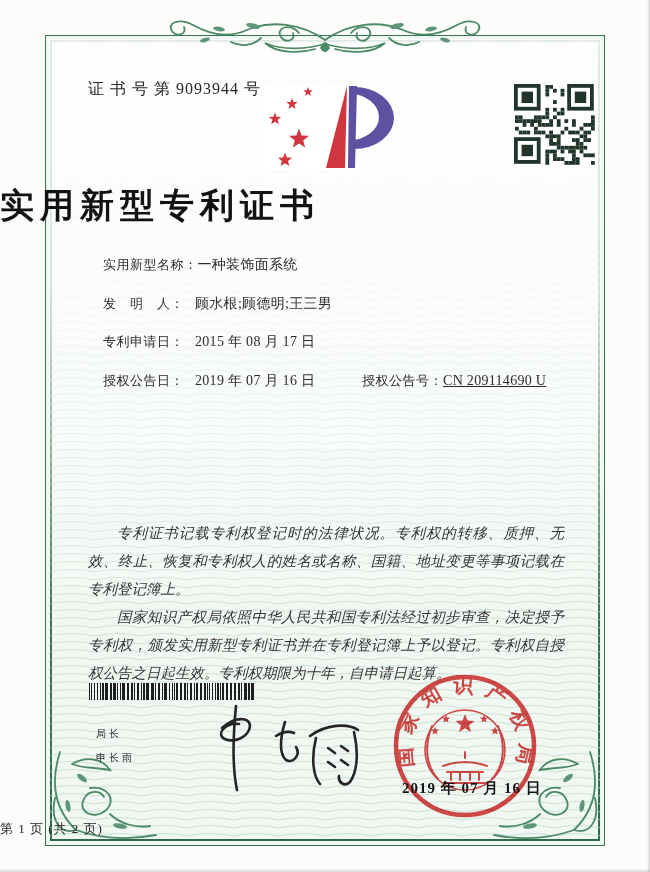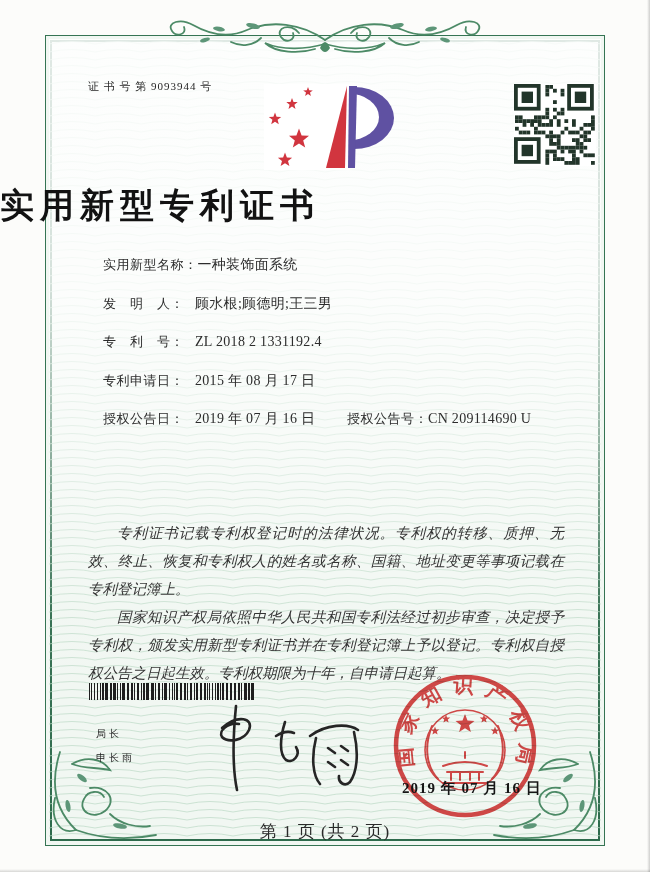--- a/index.html
+++ b/index.html
@@ -18,48 +18,48 @@
   .frame-inner{position:absolute; left:50px; top:40px; width:550px; height:801px;
     border:2.5px solid #2e6b4c; box-sizing:border-box;}
   .waves{position:absolute; left:49px; top:39px; z-index:1;}
   .wave-fade{position:absolute; left:49px; top:39px; width:552px; height:803px; z-index:2;
     background:linear-gradient(180deg, rgba(255,255,255,0.85) 0%, rgba(255,255,255,0.8) 30%,
                rgba(255,255,255,0.45) 52%, rgba(255,255,255,0.05) 72%, rgba(255,255,255,0) 100%);}
   .orn{position:absolute; z-index:4;}
   .orn.flip{transform:scaleX(-1);}
 
   
-  .cert-no{position:absolute; left:88px; top:79px; z-index:5; font-size:11px; letter-spacing:1px; color:#262626;}
+  .cert-no{position:absolute; left:88px; top:79px; z-index:5; font-size:16px; letter-spacing:1px; color:#262626;}
   .logo{position:absolute; left:264px; top:84px; width:134px; height:86px; z-index:5;}
   .qr{position:absolute; left:514px; top:84px; z-index:5;}
   .title{position:absolute; left:0; top:183px; width:650px; z-index:5;
     font-size:34px; font-weight:bold; letter-spacing:6px; color:#121212; margin:0;}
 
   
   .fields{position:absolute; left:88px; top:256px; width:476px; z-index:5;margin-left:15px;}
   .field-row{height:38.5px; font-size:14px; color:#2c2c2c; white-space:nowrap; position:relative;}
   .f-label{display:inline-block; min-width:92px; font-size:13px; letter-spacing:0.5px;}
   .f-value{font-size:14px; letter-spacing:0.3px;}
-  .pair2{position:absolute; left:244px; top:0;}
+  .pair2{position:absolute; left:259px; top:0;text-decoration:underline;}
 
   
   .body-text{position:absolute; left:88px; top:519px; width:476px; z-index:5;
     font-size:14.5px; line-height:28px; color:#343434; font-style:italic;}
   .body-text p{margin:0; text-indent:2em; text-align:justify;}
 
   
   .barcode{position:absolute; left:88px; top:683px; z-index:5;}
   .signer{position:absolute; left:96px; top:727px; z-index:5; font-size:10px; letter-spacing:3px; color:#222;}
   .signer div{margin-bottom:10px;}
   .signature{position:absolute; left:188px; top:696px; z-index:6;}
   .seal{position:absolute; left:385px; top:666px; z-index:5; mix-blend-mode:multiply; opacity:0.93;}
   .seal-date{position:absolute; left:402px; top:779px; z-index:7; font-size:15px; font-weight:bold;
     letter-spacing:1px; color:#161616;}
-  .footer{position:absolute; left:0; top:820px; width:650px; text-align:center; z-index:5;
-    font-size:17px; color:#2a2a2a; letter-spacing:1px;}
+  .footer{position:absolute; left:0; top:820px; width:650px; text-align:left; z-index:5;
+    font-size:13px; color:#2a2a2a; letter-spacing:1px;}
 </style>
 </head>
 <body>
 
 <div class="page">
 
   <svg class="waves" width="552" height="803">
     <path id="wavePath" fill="none" stroke="#bcd9c6" stroke-width="0.8" opacity="0.9" d="M0 5 q23 -5 46 0 q23 -5 46 0 q23 -5 46 0 q23 -5 46 0 q23 -5 46 0 q23 -5 46 0 q23 -5 46 0 q23 -5 46 0 q23 -5 46 0 q23 -5 46 0 q23 -5 46 0 q23 -5 46 0M0 13 q23 -5 46 0 q23 -5 46 0 q23 -5 46 0 q23 -5 46 0 q23 -5 46 0 q23 -5 46 0 q23 -5 46 0 q23 -5 46 0 q23 -5 46 0 q23 -5 46 0 q23 -5 46 0 q23 -5 46 0M0 21 q23 -5 46 0 q23 -5 46 0 q23 -5 46 0 q23 -5 46 0 q23 -5 46 0 q23 -5 46 0 q23 -5 46 0 q23 -5 46 0 q23 -5 46 0 q23 -5 46 0 q23 -5 46 0 q23 -5 46 0M0 29 q23 -5 46 0 q23 -5 46 0 q23 -5 46 0 q23 -5 46 0 q23 -5 46 0 q23 -5 46 0 q23 -5 46 0 q23 -5 46 0 q23 -5 46 0 q23 -5 46 0 q23 -5 46 0 q23 -5 46 0M0 37 q23 -5 46 0 q23 -5 46 0 q23 -5 46 0 q23 -5 46 0 q23 -5 46 0 q23 -5 46 0 q23 -5 46 0 q23 -5 46 0 q23 -5 46 0 q23 -5 46 0 q23 -5 46 0 q23 -5 46 0M0 45 q23 -5 46 0 q23 -5 46 0 q23 -5 46 0 q23 -5 46 0 q23 -5 46 0 q23 -5 46 0 q23 -5 46 0 q23 -5 46 0 q23 -5 46 0 q23 -5 46 0 q23 -5 46 0 q23 -5 46 0M0 53 q23 -5 46 0 q23 -5 46 0 q23 -5 46 0 q23 -5 46 0 q23 -5 46 0 q23 -5 46 0 q23 -5 46 0 q23 -5 46 0 q23 -5 46 0 q23 -5 46 0 q23 -5 46 0 q23 -5 46 0M0 61 q23 -5 46 0 q23 -5 46 0 q23 -5 46 0 q23 -5 46 0 q23 -5 46 0 q23 -5 46 0 q23 -5 46 0 q23 -5 46 0 q23 -5 46 0 q23 -5 46 0 q23 -5 46 0 q23 -5 46 0M0 69 q23 -5 46 0 q23 -5 46 0 q23 -5 46 0 q23 -5 46 0 q23 -5 46 0 q23 -5 46 0 q23 -5 46 0 q23 -5 46 0 q23 -5 46 0 q23 -5 46 0 q23 -5 46 0 q23 -5 46 0M0 77 q23 -5 46 0 q23 -5 46 0 q23 -5 46 0 q23 -5 46 0 q23 -5 46 0 q23 -5 46 0 q23 -5 46 0 q23 -5 46 0 q23 -5 46 0 q23 -5 46 0 q23 -5 46 0 q23 -5 46 0M0 85 q23 -5 46 0 q23 -5 46 0 q23 -5 46 0 q23 -5 46 0 q23 -5 46 0 q23 -5 46 0 q23 -5 46 0 q23 -5 46 0 q23 -5 46 0 q23 -5 46 0 q23 -5 46 0 q23 -5 46 0M0 93 q23 -5 46 0 q23 -5 46 0 q23 -5 46 0 q23 -5 46 0 q23 -5 46 0 q23 -5 46 0 q23 -5 46 0 q23 -5 46 0 q23 -5 46 0 q23 -5 46 0 q23 -5 46 0 q23 -5 46 0M0 101 q23 -5 46 0 q23 -5 46 0 q23 -5 46 0 q23 -5 46 0 q23 -5 46 0 q23 -5 46 0 q23 -5 46 0 q23 -5 46 0 q23 -5 46 0 q23 -5 46 0 q23 -5 46 0 q23 -5 46 0M0 109 q23 -5 46 0 q23 -5 46 0 q23 -5 46 0 q23 -5 46 0 q23 -5 46 0 q23 -5 46 0 q23 -5 46 0 q23 -5 46 0 q23 -5 46 0 q23 -5 46 0 q23 -5 46 0 q23 -5 46 0M0 117 q23 -5 46 0 q23 -5 46 0 q23 -5 46 0 q23 -5 46 0 q23 -5 46 0 q23 -5 46 0 q23 -5 46 0 q23 -5 46 0 q23 -5 46 0 q23 -5 46 0 q23 -5 46 0 q23 -5 46 0M0 125 q23 -5 46 0 q23 -5 46 0 q23 -5 46 0 q23 -5 46 0 q23 -5 46 0 q23 -5 46 0 q23 -5 46 0 q23 -5 46 0 q23 -5 46 0 q23 -5 46 0 q23 -5 46 0 q23 -5 46 0M0 133 q23 -5 46 0 q23 -5 46 0 q23 -5 46 0 q23 -5 46 0 q23 -5 46 0 q23 -5 46 0 q23 -5 46 0 q23 -5 46 0 q23 -5 46 0 q23 -5 46 0 q23 -5 46 0 q23 -5 46 0M0 141 q23 -5 46 0 q23 -5 46 0 q23 -5 46 0 q23 -5 46 0 q23 -5 46 0 q23 -5 46 0 q23 -5 46 0 q23 -5 46 0 q23 -5 46 0 q23 -5 46 0 q23 -5 46 0 q23 -5 46 0M0 149 q23 -5 46 0 q23 -5 46 0 q23 -5 46 0 q23 -5 46 0 q23 -5 46 0 q23 -5 46 0 q23 -5 46 0 q23 -5 46 0 q23 -5 46 0 q23 -5 46 0 q23 -5 46 0 q23 -5 46 0M0 157 q23 -5 46 0 q23 -5 46 0 q23 -5 46 0 q23 -5 46 0 q23 -5 46 0 q23 -5 46 0 q23 -5 46 0 q23 -5 46 0 q23 -5 46 0 q23 -5 46 0 q23 -5 46 0 q23 -5 46 0M0 165 q23 -5 46 0 q23 -5 46 0 q23 -5 46 0 q23 -5 46 0 q23 -5 46 0 q23 -5 46 0 q23 -5 46 0 q23 -5 46 0 q23 -5 46 0 q23 -5 46 0 q23 -5 46 0 q23 -5 46 0M0 173 q23 -5 46 0 q23 -5 46 0 q23 -5 46 0 q23 -5 46 0 q23 -5 46 0 q23 -5 46 0 q23 -5 46 0 q23 -5 46 0 q23 -5 46 0 q23 -5 46 0 q23 -5 46 0 q23 -5 46 0M0 181 q23 -5 46 0 q23 -5 46 0 q23 -5 46 0 q23 -5 46 0 q23 -5 46 0 q23 -5 46 0 q23 -5 46 0 q23 -5 46 0 q23 -5 46 0 q23 -5 46 0 q23 -5 46 0 q23 -5 46 0M0 189 q23 -5 46 0 q23 -5 46 0 q23 -5 46 0 q23 -5 46 0 q23 -5 46 0 q23 -5 46 0 q23 -5 46 0 q23 -5 46 0 q23 -5 46 0 q23 -5 46 0 q23 -5 46 0 q23 -5 46 0M0 197 q23 -5 46 0 q23 -5 46 0 q23 -5 46 0 q23 -5 46 0 q23 -5 46 0 q23 -5 46 0 q23 -5 46 0 q23 -5 46 0 q23 -5 46 0 q23 -5 46 0 q23 -5 46 0 q23 -5 46 0M0 205 q23 -5 46 0 q23 -5 46 0 q23 -5 46 0 q23 -5 46 0 q23 -5 46 0 q23 -5 46 0 q23 -5 46 0 q23 -5 46 0 q23 -5 46 0 q23 -5 46 0 q23 -5 46 0 q23 -5 46 0M0 213 q23 -5 46 0 q23 -5 46 0 q23 -5 46 0 q23 -5 46 0 q23 -5 46 0 q23 -5 46 0 q23 -5 46 0 q23 -5 46 0 q23 -5 46 0 q23 -5 46 0 q23 -5 46 0 q23 -5 46 0M0 221 q23 -5 46 0 q23 -5 46 0 q23 -5 46 0 q23 -5 46 0 q23 -5 46 0 q23 -5 46 0 q23 -5 46 0 q23 -5 46 0 q23 -5 46 0 q23 -5 46 0 q23 -5 46 0 q23 -5 46 0M0 229 q23 -5 46 0 q23 -5 46 0 q23 -5 46 0 q23 -5 46 0 q23 -5 46 0 q23 -5 46 0 q23 -5 46 0 q23 -5 46 0 q23 -5 46 0 q23 -5 46 0 q23 -5 46 0 q23 -5 46 0M0 237 q23 -5 46 0 q23 -5 46 0 q23 -5 46 0 q23 -5 46 0 q23 -5 46 0 q23 -5 46 0 q23 -5 46 0 q23 -5 46 0 q23 -5 46 0 q23 -5 46 0 q23 -5 46 0 q23 -5 46 0M0 245 q23 -5 46 0 q23 -5 46 0 q23 -5 46 0 q23 -5 46 0 q23 -5 46 0 q23 -5 46 0 q23 -5 46 0 q23 -5 46 0 q23 -5 46 0 q23 -5 46 0 q23 -5 46 0 q23 -5 46 0M0 253 q23 -5 46 0 q23 -5 46 0 q23 -5 46 0 q23 -5 46 0 q23 -5 46 0 q23 -5 46 0 q23 -5 46 0 q23 -5 46 0 q23 -5 46 0 q23 -5 46 0 q23 -5 46 0 q23 -5 46 0M0 261 q23 -5 46 0 q23 -5 46 0 q23 -5 46 0 q23 -5 46 0 q23 -5 46 0 q23 -5 46 0 q23 -5 46 0 q23 -5 46 0 q23 -5 46 0 q23 -5 46 0 q23 -5 46 0 q23 -5 46 0M0 269 q23 -5 46 0 q23 -5 46 0 q23 -5 46 0 q23 -5 46 0 q23 -5 46 0 q23 -5 46 0 q23 -5 46 0 q23 -5 46 0 q23 -5 46 0 q23 -5 46 0 q23 -5 46 0 q23 -5 46 0M0 277 q23 -5 46 0 q23 -5 46 0 q23 -5 46 0 q23 -5 46 0 q23 -5 46 0 q23 -5 46 0 q23 -5 46 0 q23 -5 46 0 q23 -5 46 0 q23 -5 46 0 q23 -5 46 0 q23 -5 46 0M0 285 q23 -5 46 0 q23 -5 46 0 q23 -5 46 0 q23 -5 46 0 q23 -5 46 0 q23 -5 46 0 q23 -5 46 0 q23 -5 46 0 q23 -5 46 0 q23 -5 46 0 q23 -5 46 0 q23 -5 46 0M0 293 q23 -5 46 0 q23 -5 46 0 q23 -5 46 0 q23 -5 46 0 q23 -5 46 0 q23 -5 46 0 q23 -5 46 0 q23 -5 46 0 q23 -5 46 0 q23 -5 46 0 q23 -5 46 0 q23 -5 46 0M0 301 q23 -5 46 0 q23 -5 46 0 q23 -5 46 0 q23 -5 46 0 q23 -5 46 0 q23 -5 46 0 q23 -5 46 0 q23 -5 46 0 q23 -5 46 0 q23 -5 46 0 q23 -5 46 0 q23 -5 46 0M0 309 q23 -5 46 0 q23 -5 46 0 q23 -5 46 0 q23 -5 46 0 q23 -5 46 0 q23 -5 46 0 q23 -5 46 0 q23 -5 46 0 q23 -5 46 0 q23 -5 46 0 q23 -5 46 0 q23 -5 46 0M0 317 q23 -5 46 0 q23 -5 46 0 q23 -5 46 0 q23 -5 46 0 q23 -5 46 0 q23 -5 46 0 q23 -5 46 0 q23 -5 46 0 q23 -5 46 0 q23 -5 46 0 q23 -5 46 0 q23 -5 46 0M0 325 q23 -5 46 0 q23 -5 46 0 q23 -5 46 0 q23 -5 46 0 q23 -5 46 0 q23 -5 46 0 q23 -5 46 0 q23 -5 46 0 q23 -5 46 0 q23 -5 46 0 q23 -5 46 0 q23 -5 46 0M0 333 q23 -5 46 0 q23 -5 46 0 q23 -5 46 0 q23 -5 46 0 q23 -5 46 0 q23 -5 46 0 q23 -5 46 0 q23 -5 46 0 q23 -5 46 0 q23 -5 46 0 q23 -5 46 0 q23 -5 46 0M0 341 q23 -5 46 0 q23 -5 46 0 q23 -5 46 0 q23 -5 46 0 q23 -5 46 0 q23 -5 46 0 q23 -5 46 0 q23 -5 46 0 q23 -5 46 0 q23 -5 46 0 q23 -5 46 0 q23 -5 46 0M0 349 q23 -5 46 0 q23 -5 46 0 q23 -5 46 0 q23 -5 46 0 q23 -5 46 0 q23 -5 46 0 q23 -5 46 0 q23 -5 46 0 q23 -5 46 0 q23 -5 46 0 q23 -5 46 0 q23 -5 46 0M0 357 q23 -5 46 0 q23 -5 46 0 q23 -5 46 0 q23 -5 46 0 q23 -5 46 0 q23 -5 46 0 q23 -5 46 0 q23 -5 46 0 q23 -5 46 0 q23 -5 46 0 q23 -5 46 0 q23 -5 46 0M0 365 q23 -5 46 0 q23 -5 46 0 q23 -5 46 0 q23 -5 46 0 q23 -5 46 0 q23 -5 46 0 q23 -5 46 0 q23 -5 46 0 q23 -5 46 0 q23 -5 46 0 q23 -5 46 0 q23 -5 46 0M0 373 q23 -5 46 0 q23 -5 46 0 q23 -5 46 0 q23 -5 46 0 q23 -5 46 0 q23 -5 46 0 q23 -5 46 0 q23 -5 46 0 q23 -5 46 0 q23 -5 46 0 q23 -5 46 0 q23 -5 46 0M0 381 q23 -5 46 0 q23 -5 46 0 q23 -5 46 0 q23 -5 46 0 q23 -5 46 0 q23 -5 46 0 q23 -5 46 0 q23 -5 46 0 q23 -5 46 0 q23 -5 46 0 q23 -5 46 0 q23 -5 46 0M0 389 q23 -5 46 0 q23 -5 46 0 q23 -5 46 0 q23 -5 46 0 q23 -5 46 0 q23 -5 46 0 q23 -5 46 0 q23 -5 46 0 q23 -5 46 0 q23 -5 46 0 q23 -5 46 0 q23 -5 46 0M0 397 q23 -5 46 0 q23 -5 46 0 q23 -5 46 0 q23 -5 46 0 q23 -5 46 0 q23 -5 46 0 q23 -5 46 0 q23 -5 46 0 q23 -5 46 0 q23 -5 46 0 q23 -5 46 0 q23 -5 46 0M0 405 q23 -5 46 0 q23 -5 46 0 q23 -5 46 0 q23 -5 46 0 q23 -5 46 0 q23 -5 46 0 q23 -5 46 0 q23 -5 46 0 q23 -5 46 0 q23 -5 46 0 q23 -5 46 0 q23 -5 46 0M0 413 q23 -5 46 0 q23 -5 46 0 q23 -5 46 0 q23 -5 46 0 q23 -5 46 0 q23 -5 46 0 q23 -5 46 0 q23 -5 46 0 q23 -5 46 0 q23 -5 46 0 q23 -5 46 0 q23 -5 46 0M0 421 q23 -5 46 0 q23 -5 46 0 q23 -5 46 0 q23 -5 46 0 q23 -5 46 0 q23 -5 46 0 q23 -5 46 0 q23 -5 46 0 q23 -5 46 0 q23 -5 46 0 q23 -5 46 0 q23 -5 46 0M0 429 q23 -5 46 0 q23 -5 46 0 q23 -5 46 0 q23 -5 46 0 q23 -5 46 0 q23 -5 46 0 q23 -5 46 0 q23 -5 46 0 q23 -5 46 0 q23 -5 46 0 q23 -5 46 0 q23 -5 46 0M0 437 q23 -5 46 0 q23 -5 46 0 q23 -5 46 0 q23 -5 46 0 q23 -5 46 0 q23 -5 46 0 q23 -5 46 0 q23 -5 46 0 q23 -5 46 0 q23 -5 46 0 q23 -5 46 0 q23 -5 46 0M0 445 q23 -5 46 0 q23 -5 46 0 q23 -5 46 0 q23 -5 46 0 q23 -5 46 0 q23 -5 46 0 q23 -5 46 0 q23 -5 46 0 q23 -5 46 0 q23 -5 46 0 q23 -5 46 0 q23 -5 46 0M0 453 q23 -5 46 0 q23 -5 46 0 q23 -5 46 0 q23 -5 46 0 q23 -5 46 0 q23 -5 46 0 q23 -5 46 0 q23 -5 46 0 q23 -5 46 0 q23 -5 46 0 q23 -5 46 0 q23 -5 46 0M0 461 q23 -5 46 0 q23 -5 46 0 q23 -5 46 0 q23 -5 46 0 q23 -5 46 0 q23 -5 46 0 q23 -5 46 0 q23 -5 46 0 q23 -5 46 0 q23 -5 46 0 q23 -5 46 0 q23 -5 46 0M0 469 q23 -5 46 0 q23 -5 46 0 q23 -5 46 0 q23 -5 46 0 q23 -5 46 0 q23 -5 46 0 q23 -5 46 0 q23 -5 46 0 q23 -5 46 0 q23 -5 46 0 q23 -5 46 0 q23 -5 46 0M0 477 q23 -5 46 0 q23 -5 46 0 q23 -5 46 0 q23 -5 46 0 q23 -5 46 0 q23 -5 46 0 q23 -5 46 0 q23 -5 46 0 q23 -5 46 0 q23 -5 46 0 q23 -5 46 0 q23 -5 46 0M0 485 q23 -5 46 0 q23 -5 46 0 q23 -5 46 0 q23 -5 46 0 q23 -5 46 0 q23 -5 46 0 q23 -5 46 0 q23 -5 46 0 q23 -5 46 0 q23 -5 46 0 q23 -5 46 0 q23 -5 46 0M0 493 q23 -5 46 0 q23 -5 46 0 q23 -5 46 0 q23 -5 46 0 q23 -5 46 0 q23 -5 46 0 q23 -5 46 0 q23 -5 46 0 q23 -5 46 0 q23 -5 46 0 q23 -5 46 0 q23 -5 46 0M0 501 q23 -5 46 0 q23 -5 46 0 q23 -5 46 0 q23 -5 46 0 q23 -5 46 0 q23 -5 46 0 q23 -5 46 0 q23 -5 46 0 q23 -5 46 0 q23 -5 46 0 q23 -5 46 0 q23 -5 46 0M0 509 q23 -5 46 0 q23 -5 46 0 q23 -5 46 0 q23 -5 46 0 q23 -5 46 0 q23 -5 46 0 q23 -5 46 0 q23 -5 46 0 q23 -5 46 0 q23 -5 46 0 q23 -5 46 0 q23 -5 46 0M0 517 q23 -5 46 0 q23 -5 46 0 q23 -5 46 0 q23 -5 46 0 q23 -5 46 0 q23 -5 46 0 q23 -5 46 0 q23 -5 46 0 q23 -5 46 0 q23 -5 46 0 q23 -5 46 0 q23 -5 46 0M0 525 q23 -5 46 0 q23 -5 46 0 q23 -5 46 0 q23 -5 46 0 q23 -5 46 0 q23 -5 46 0 q23 -5 46 0 q23 -5 46 0 q23 -5 46 0 q23 -5 46 0 q23 -5 46 0 q23 -5 46 0M0 533 q23 -5 46 0 q23 -5 46 0 q23 -5 46 0 q23 -5 46 0 q23 -5 46 0 q23 -5 46 0 q23 -5 46 0 q23 -5 46 0 q23 -5 46 0 q23 -5 46 0 q23 -5 46 0 q23 -5 46 0M0 541 q23 -5 46 0 q23 -5 46 0 q23 -5 46 0 q23 -5 46 0 q23 -5 46 0 q23 -5 46 0 q23 -5 46 0 q23 -5 46 0 q23 -5 46 0 q23 -5 46 0 q23 -5 46 0 q23 -5 46 0M0 549 q23 -5 46 0 q23 -5 46 0 q23 -5 46 0 q23 -5 46 0 q23 -5 46 0 q23 -5 46 0 q23 -5 46 0 q23 -5 46 0 q23 -5 46 0 q23 -5 46 0 q23 -5 46 0 q23 -5 46 0M0 557 q23 -5 46 0 q23 -5 46 0 q23 -5 46 0 q23 -5 46 0 q23 -5 46 0 q23 -5 46 0 q23 -5 46 0 q23 -5 46 0 q23 -5 46 0 q23 -5 46 0 q23 -5 46 0 q23 -5 46 0M0 565 q23 -5 46 0 q23 -5 46 0 q23 -5 46 0 q23 -5 46 0 q23 -5 46 0 q23 -5 46 0 q23 -5 46 0 q23 -5 46 0 q23 -5 46 0 q23 -5 46 0 q23 -5 46 0 q23 -5 46 0M0 573 q23 -5 46 0 q23 -5 46 0 q23 -5 46 0 q23 -5 46 0 q23 -5 46 0 q23 -5 46 0 q23 -5 46 0 q23 -5 46 0 q23 -5 46 0 q23 -5 46 0 q23 -5 46 0 q23 -5 46 0M0 581 q23 -5 46 0 q23 -5 46 0 q23 -5 46 0 q23 -5 46 0 q23 -5 46 0 q23 -5 46 0 q23 -5 46 0 q23 -5 46 0 q23 -5 46 0 q23 -5 46 0 q23 -5 46 0 q23 -5 46 0M0 589 q23 -5 46 0 q23 -5 46 0 q23 -5 46 0 q23 -5 46 0 q23 -5 46 0 q23 -5 46 0 q23 -5 46 0 q23 -5 46 0 q23 -5 46 0 q23 -5 46 0 q23 -5 46 0 q23 -5 46 0M0 597 q23 -5 46 0 q23 -5 46 0 q23 -5 46 0 q23 -5 46 0 q23 -5 46 0 q23 -5 46 0 q23 -5 46 0 q23 -5 46 0 q23 -5 46 0 q23 -5 46 0 q23 -5 46 0 q23 -5 46 0M0 605 q23 -5 46 0 q23 -5 46 0 q23 -5 46 0 q23 -5 46 0 q23 -5 46 0 q23 -5 46 0 q23 -5 46 0 q23 -5 46 0 q23 -5 46 0 q23 -5 46 0 q23 -5 46 0 q23 -5 46 0M0 613 q23 -5 46 0 q23 -5 46 0 q23 -5 46 0 q23 -5 46 0 q23 -5 46 0 q23 -5 46 0 q23 -5 46 0 q23 -5 46 0 q23 -5 46 0 q23 -5 46 0 q23 -5 46 0 q23 -5 46 0M0 621 q23 -5 46 0 q23 -5 46 0 q23 -5 46 0 q23 -5 46 0 q23 -5 46 0 q23 -5 46 0 q23 -5 46 0 q23 -5 46 0 q23 -5 46 0 q23 -5 46 0 q23 -5 46 0 q23 -5 46 0M0 629 q23 -5 46 0 q23 -5 46 0 q23 -5 46 0 q23 -5 46 0 q23 -5 46 0 q23 -5 46 0 q23 -5 46 0 q23 -5 46 0 q23 -5 46 0 q23 -5 46 0 q23 -5 46 0 q23 -5 46 0M0 637 q23 -5 46 0 q23 -5 46 0 q23 -5 46 0 q23 -5 46 0 q23 -5 46 0 q23 -5 46 0 q23 -5 46 0 q23 -5 46 0 q23 -5 46 0 q23 -5 46 0 q23 -5 46 0 q23 -5 46 0M0 645 q23 -5 46 0 q23 -5 46 0 q23 -5 46 0 q23 -5 46 0 q23 -5 46 0 q23 -5 46 0 q23 -5 46 0 q23 -5 46 0 q23 -5 46 0 q23 -5 46 0 q23 -5 46 0 q23 -5 46 0M0 653 q23 -5 46 0 q23 -5 46 0 q23 -5 46 0 q23 -5 46 0 q23 -5 46 0 q23 -5 46 0 q23 -5 46 0 q23 -5 46 0 q23 -5 46 0 q23 -5 46 0 q23 -5 46 0 q23 -5 46 0M0 661 q23 -5 46 0 q23 -5 46 0 q23 -5 46 0 q23 -5 46 0 q23 -5 46 0 q23 -5 46 0 q23 -5 46 0 q23 -5 46 0 q23 -5 46 0 q23 -5 46 0 q23 -5 46 0 q23 -5 46 0M0 669 q23 -5 46 0 q23 -5 46 0 q23 -5 46 0 q23 -5 46 0 q23 -5 46 0 q23 -5 46 0 q23 -5 46 0 q23 -5 46 0 q23 -5 46 0 q23 -5 46 0 q23 -5 46 0 q23 -5 46 0M0 677 q23 -5 46 0 q23 -5 46 0 q23 -5 46 0 q23 -5 46 0 q23 -5 46 0 q23 -5 46 0 q23 -5 46 0 q23 -5 46 0 q23 -5 46 0 q23 -5 46 0 q23 -5 46 0 q23 -5 46 0M0 685 q23 -5 46 0 q23 -5 46 0 q23 -5 46 0 q23 -5 46 0 q23 -5 46 0 q23 -5 46 0 q23 -5 46 0 q23 -5 46 0 q23 -5 46 0 q23 -5 46 0 q23 -5 46 0 q23 -5 46 0M0 693 q23 -5 46 0 q23 -5 46 0 q23 -5 46 0 q23 -5 46 0 q23 -5 46 0 q23 -5 46 0 q23 -5 46 0 q23 -5 46 0 q23 -5 46 0 q23 -5 46 0 q23 -5 46 0 q23 -5 46 0M0 701 q23 -5 46 0 q23 -5 46 0 q23 -5 46 0 q23 -5 46 0 q23 -5 46 0 q23 -5 46 0 q23 -5 46 0 q23 -5 46 0 q23 -5 46 0 q23 -5 46 0 q23 -5 46 0 q23 -5 46 0M0 709 q23 -5 46 0 q23 -5 46 0 q23 -5 46 0 q23 -5 46 0 q23 -5 46 0 q23 -5 46 0 q23 -5 46 0 q23 -5 46 0 q23 -5 46 0 q23 -5 46 0 q23 -5 46 0 q23 -5 46 0M0 717 q23 -5 46 0 q23 -5 46 0 q23 -5 46 0 q23 -5 46 0 q23 -5 46 0 q23 -5 46 0 q23 -5 46 0 q23 -5 46 0 q23 -5 46 0 q23 -5 46 0 q23 -5 46 0 q23 -5 46 0M0 725 q23 -5 46 0 q23 -5 46 0 q23 -5 46 0 q23 -5 46 0 q23 -5 46 0 q23 -5 46 0 q23 -5 46 0 q23 -5 46 0 q23 -5 46 0 q23 -5 46 0 q23 -5 46 0 q23 -5 46 0M0 733 q23 -5 46 0 q23 -5 46 0 q23 -5 46 0 q23 -5 46 0 q23 -5 46 0 q23 -5 46 0 q23 -5 46 0 q23 -5 46 0 q23 -5 46 0 q23 -5 46 0 q23 -5 46 0 q23 -5 46 0M0 741 q23 -5 46 0 q23 -5 46 0 q23 -5 46 0 q23 -5 46 0 q23 -5 46 0 q23 -5 46 0 q23 -5 46 0 q23 -5 46 0 q23 -5 46 0 q23 -5 46 0 q23 -5 46 0 q23 -5 46 0M0 749 q23 -5 46 0 q23 -5 46 0 q23 -5 46 0 q23 -5 46 0 q23 -5 46 0 q23 -5 46 0 q23 -5 46 0 q23 -5 46 0 q23 -5 46 0 q23 -5 46 0 q23 -5 46 0 q23 -5 46 0M0 757 q23 -5 46 0 q23 -5 46 0 q23 -5 46 0 q23 -5 46 0 q23 -5 46 0 q23 -5 46 0 q23 -5 46 0 q23 -5 46 0 q23 -5 46 0 q23 -5 46 0 q23 -5 46 0 q23 -5 46 0M0 765 q23 -5 46 0 q23 -5 46 0 q23 -5 46 0 q23 -5 46 0 q23 -5 46 0 q23 -5 46 0 q23 -5 46 0 q23 -5 46 0 q23 -5 46 0 q23 -5 46 0 q23 -5 46 0 q23 -5 46 0M0 773 q23 -5 46 0 q23 -5 46 0 q23 -5 46 0 q23 -5 46 0 q23 -5 46 0 q23 -5 46 0 q23 -5 46 0 q23 -5 46 0 q23 -5 46 0 q23 -5 46 0 q23 -5 46 0 q23 -5 46 0M0 781 q23 -5 46 0 q23 -5 46 0 q23 -5 46 0 q23 -5 46 0 q23 -5 46 0 q23 -5 46 0 q23 -5 46 0 q23 -5 46 0 q23 -5 46 0 q23 -5 46 0 q23 -5 46 0 q23 -5 46 0M0 789 q23 -5 46 0 q23 -5 46 0 q23 -5 46 0 q23 -5 46 0 q23 -5 46 0 q23 -5 46 0 q23 -5 46 0 q23 -5 46 0 q23 -5 46 0 q23 -5 46 0 q23 -5 46 0 q23 -5 46 0M0 797 q23 -5 46 0 q23 -5 46 0 q23 -5 46 0 q23 -5 46 0 q23 -5 46 0 q23 -5 46 0 q23 -5 46 0 q23 -5 46 0 q23 -5 46 0 q23 -5 46 0 q23 -5 46 0 q23 -5 46 0"></path>
   </svg>
   <div class="wave-fade"></div>
@@ -254,23 +254,20 @@
   <h1 class="title">实用新型专利证书</h1>
 
   <div class="fields">
     <div class="field-row">
       <span class="f-label">实用新型名称：</span><span class="f-value">一种装饰面系统</span>
     </div>
     <div class="field-row">
       <span class="f-label">发　明　人：</span><span class="f-value">顾水根;顾德明;王三男</span>
     </div>
     <div class="field-row">
-      <span class="f-label">专　利　号：</span><span class="f-value">ZL 2018 2 1331192.4</span>
-    </div>
-    <div class="field-row">
       <span class="f-label">专利申请日：</span><span class="f-value">2015 年 08 月 17 日</span>
     </div>
     <div class="field-row">
       <span class="f-label">授权公告日：</span><span class="f-value">2019 年 07 月 16 日</span>
       <span class="pair2">
         <span class="f-label" style="min-width:0;">授权公告号：</span><span class="f-value">CN 209114690 U</span>
       </span>
     </div>
   </div>
 

